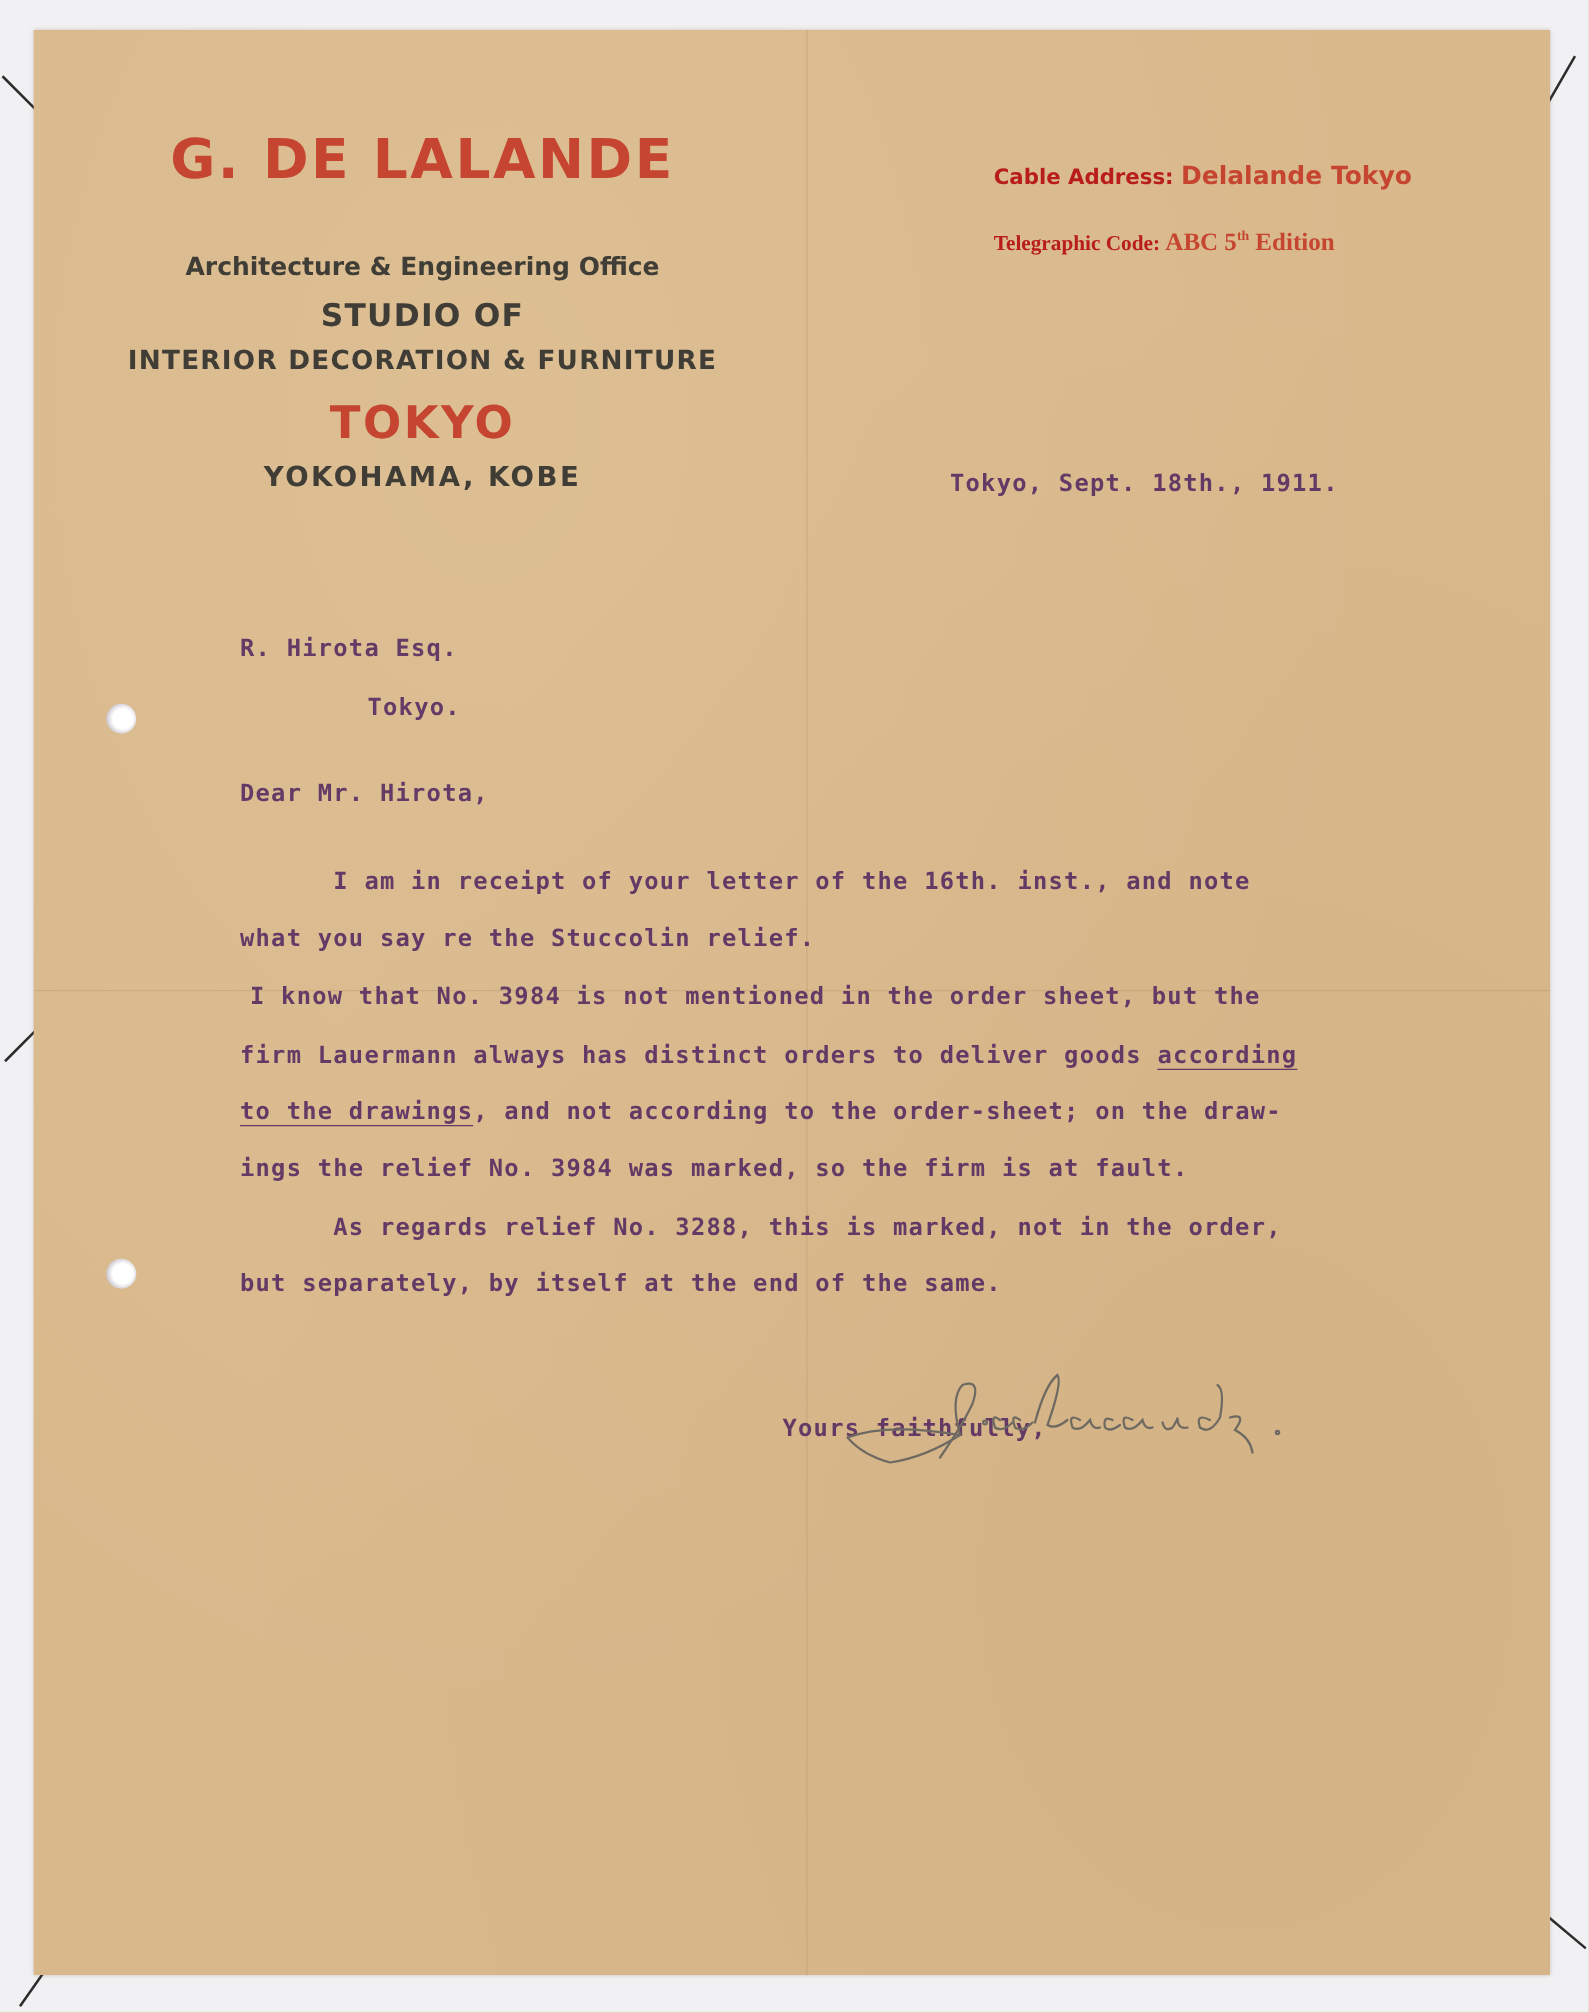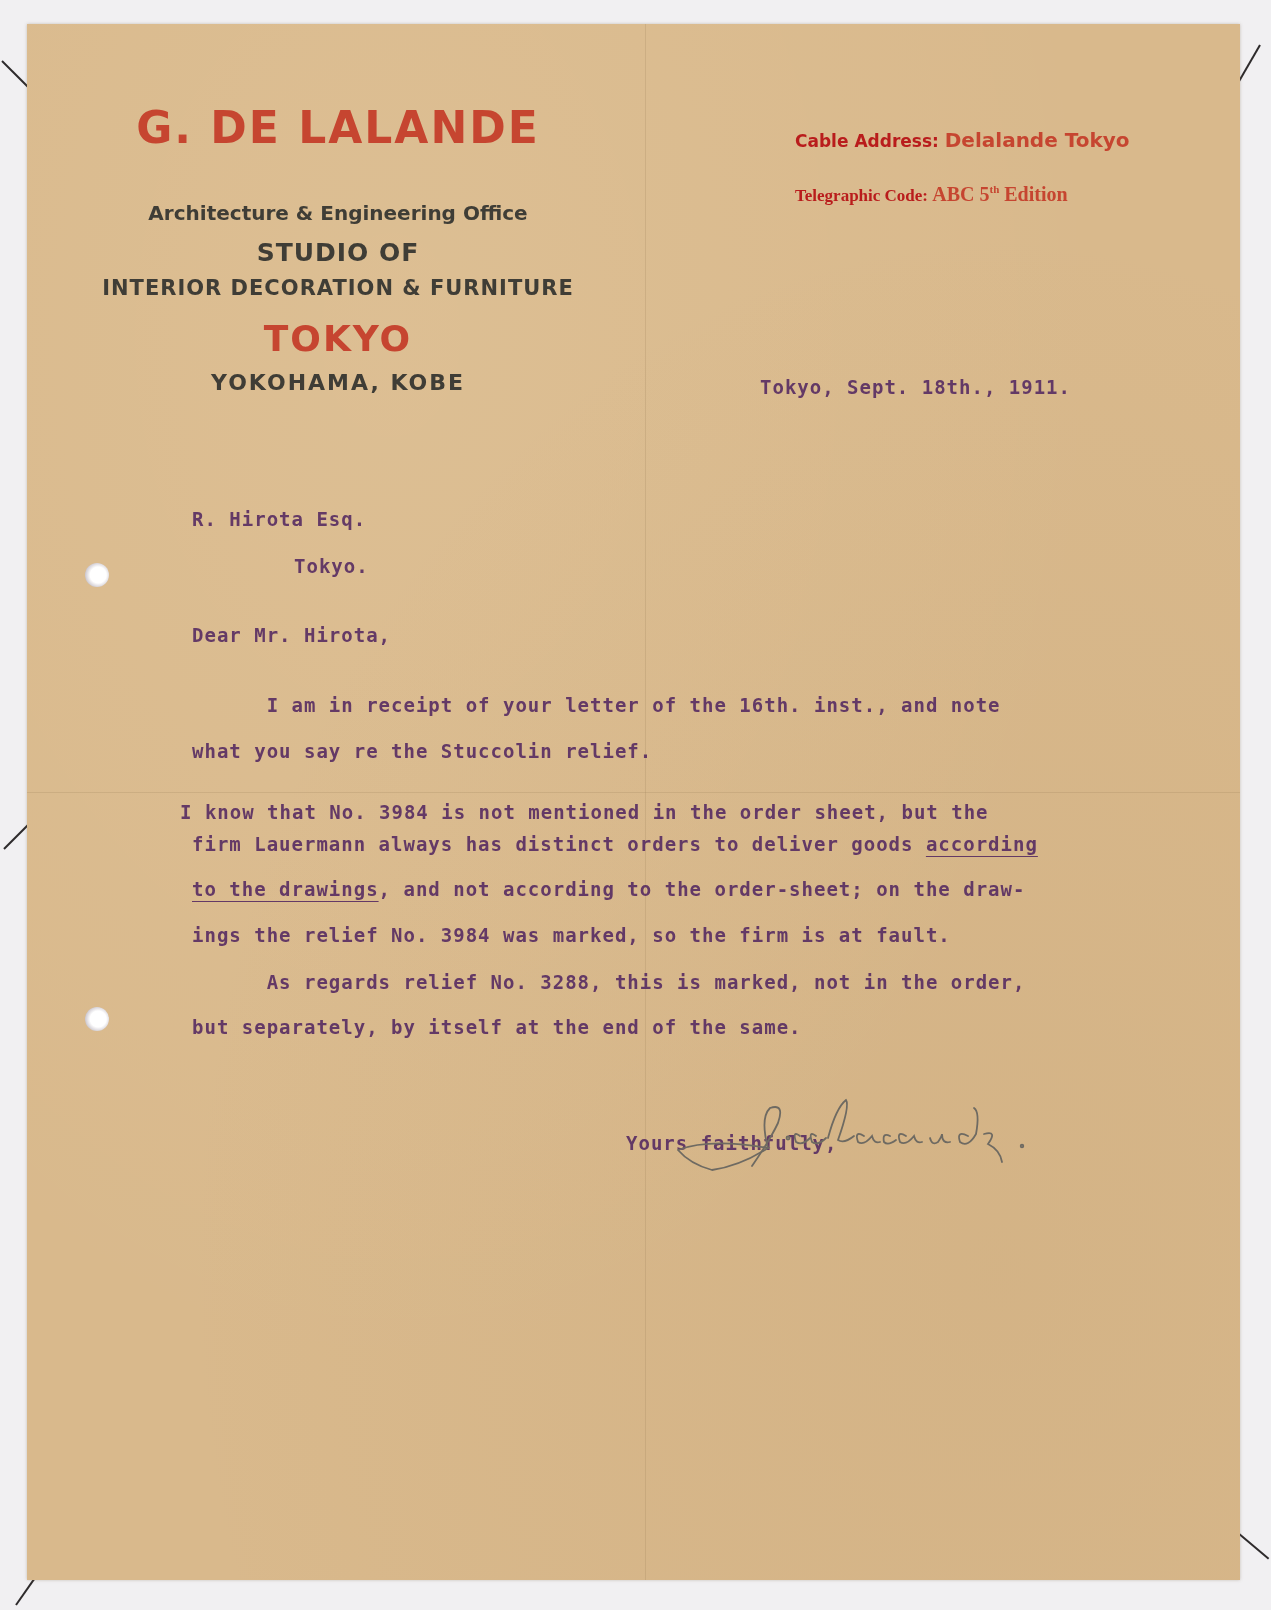--- a/index.html
+++ b/index.html
@@ -73,21 +73,21 @@
   <span class="val"><span>ABC 5</span><sup>th</sup><span> Edition</span></span>
 </div>
 
 <div class="type" style="left:760px; top:376px;">Tokyo, Sept. 18th., 1911.</div>
 <div class="type" style="left:192px; top:508px;">R. Hirota Esq.</div>
 <div class="type" style="left:294px; top:555px;">Tokyo.</div>
 <div class="type" style="left:192px; top:624px;">Dear Mr. Hirota,</div>
 
 <div class="type" style="left:192px; top:694px;">      I am in receipt of your letter of the 16th. inst., and note</div>
 <div class="type" style="left:192px; top:740px;">what you say re the Stuccolin relief.</div>
-<div class="type" style="left:180px; top:786px;margin-top:15px;">I know that No. 3984 is not mentioned in the order sheet, but the</div>
+<div class="type" style="left:200px; top:786px;">I know that No. 3984 is not mentioned in the order sheet, but the</div>
 <div class="type" style="left:192px; top:833px;"><span>firm Lauermann always has distinct orders to deliver goods </span><span class="u">according</span></div>
 <div class="type" style="left:192px; top:878px;"><span class="u">to the drawings</span><span>, and not according to the order-sheet; on the draw-</span></div>
 <div class="type" style="left:192px; top:924px;">ings the relief No. 3984 was marked, so the firm is at fault.</div>
 <div class="type" style="left:192px; top:971px;">      As regards relief No. 3288, this is marked, not in the order,</div>
 <div class="type" style="left:192px; top:1016px;">but separately, by itself at the end of the same.</div>
 
 <div class="type" style="left:626px; top:1132px;">Yours faithfully,</div>
 
 <svg class="sig" width="400" height="110" viewBox="0 0 400 110">
   <g fill="none" stroke="#6e6a62" stroke-width="1.8" stroke-linecap="round">

